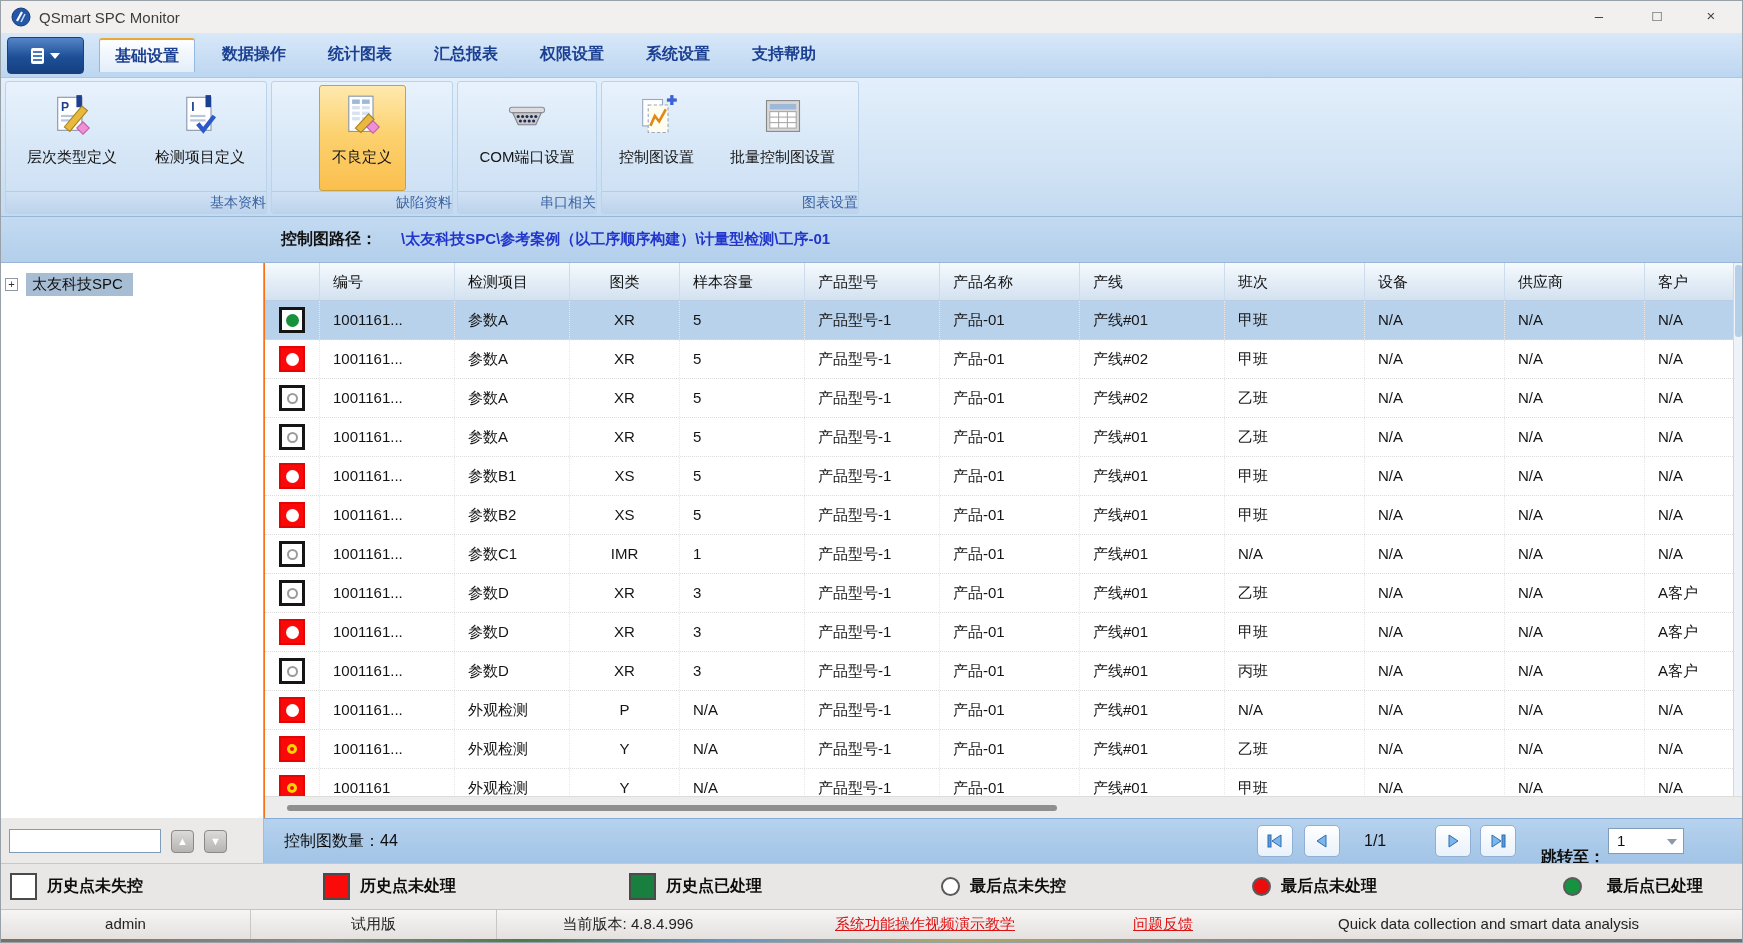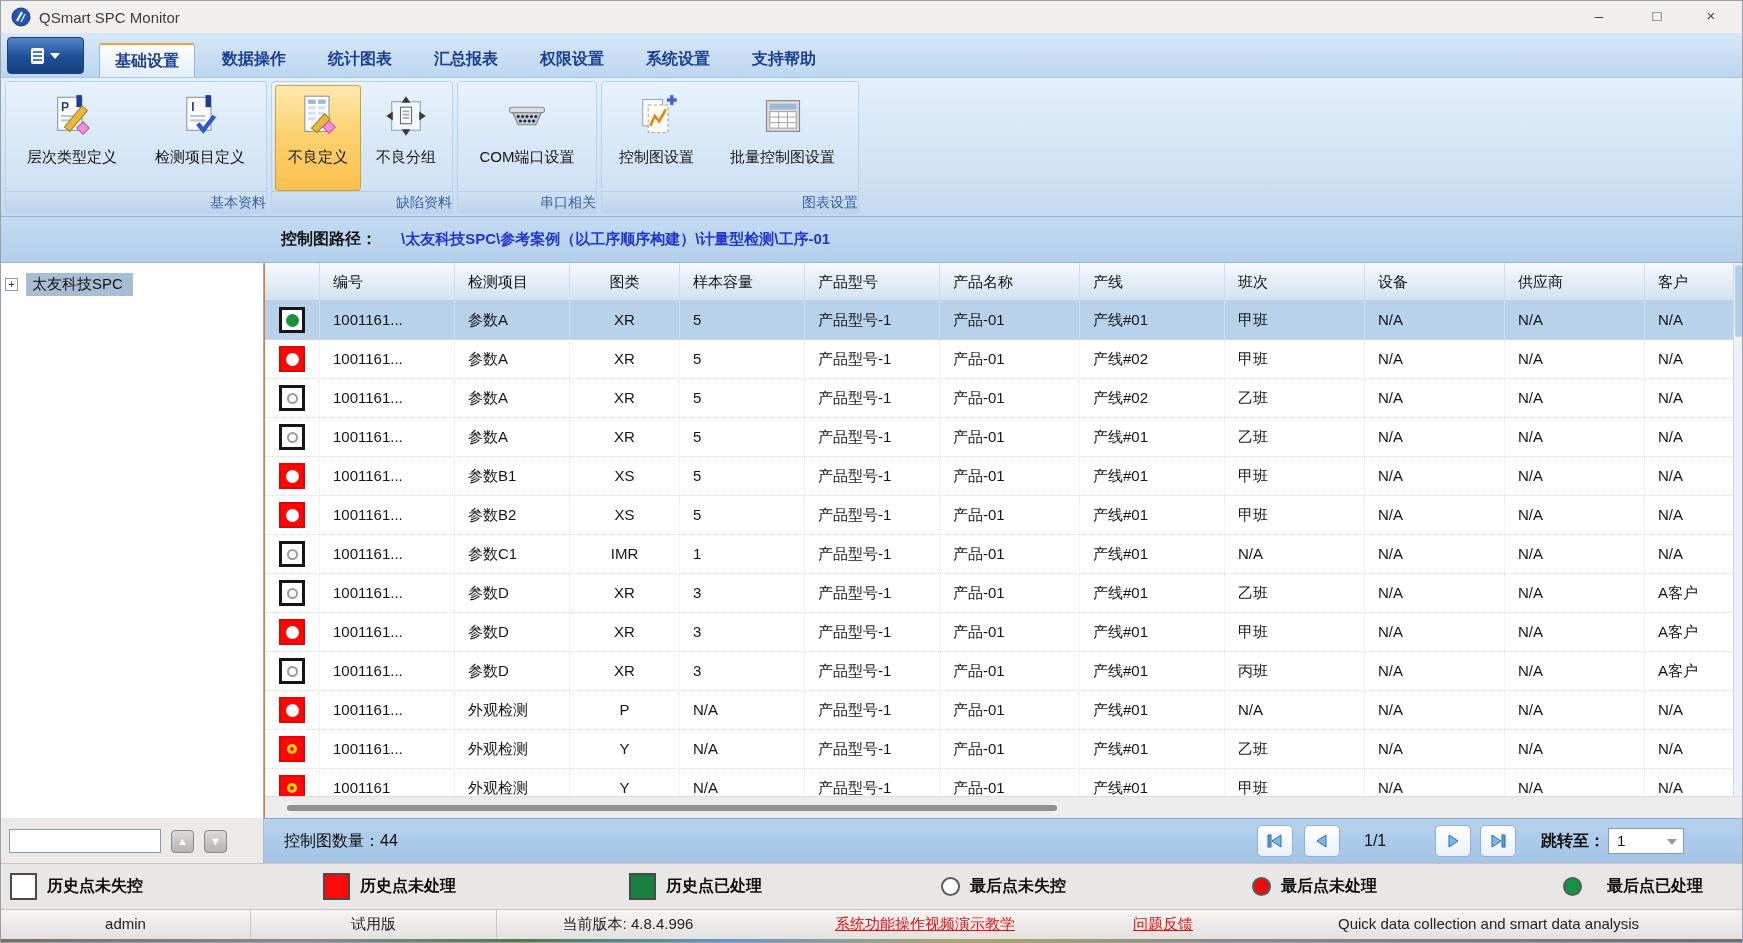--- a/index.html
+++ b/index.html
@@ -7,21 +7,21 @@
   #app { position:relative; width:1743px; height:943px; border:1px solid #98a0a8; background:#f97316; overflow:hidden; }
 
   
   .titlebar { position:absolute; left:0; top:0; width:100%; height:32px; background:#f1f0ef; display:flex; align-items:center; }
   .logo { width:20px; height:20px; margin-left:10px; }
   .title { margin-left:8px; font-size:15px; color:#3d3d3d; }
   .wctrl { position:absolute; top:0; height:32px; width:46px; text-align:center; line-height:30px; font-size:15px; color:#444; cursor:default; }
   .wctrl.min { right:120px; } .wctrl.max { right:62px; } .wctrl.close { right:8px; }
 
   
-  .menubar { position:absolute; left:0; top:32px; width:100%; height:44px; background:linear-gradient(#d8e8f9,#bcd6f0); display:flex; align-items:flex-end; }
+  .menubar { position:absolute; left:0; top:32px; width:100%; height:44px; background:linear-gradient(#d8e8f9,#bcd6f0); display:flex; align-items:center; }
   .appbtn { position:absolute; left:6px; top:4px; width:77px; height:37px; border-radius:4px; border:1px solid #16427e; background:linear-gradient(#5585c6,#1d4f97 55%,#153f7e); display:flex; align-items:center; justify-content:center; gap:6px; }
   .appbtn .doc { width:13px; height:16px; background:#fff; border-radius:2px; position:relative; }
   .appbtn .doc::before { content:""; position:absolute; left:2px; top:3px; width:9px; height:2px; background:#4a7bc0; box-shadow:0 4px 0 #4a7bc0, 0 8px 0 #4a7bc0; }
   .appbtn .caret { width:0; height:0; border-left:5px solid transparent; border-right:5px solid transparent; border-top:6px solid #fff; }
   .tabs { display:flex; margin-left:98px; height:34px; }
   .tab { padding:0 15px; margin-right:12px; font-size:16px; font-weight:bold; color:#1b3f91; line-height:32px; cursor:default; }
   .tab.active { background:linear-gradient(#fdfefe,#e3eefa); border:1px solid #95b8e0; border-bottom:none; border-top:2px solid #e9a934; border-radius:3px 3px 0 0; }
 
   
   .ribbon { position:absolute; left:0; top:76px; width:100%; height:140px; background:linear-gradient(#e3effb,#cfe2f4 70%,#c4daf0); border-top:1px solid #a9c6e4; border-bottom:1px solid #96b6d8; display:flex; align-items:stretch; padding:3px 0 2px 4px; gap:4px; }
@@ -73,21 +73,21 @@
   
   .leftbottom { position:absolute; left:0; top:817px; width:263px; height:45px; background:#eceae8; border-right:1px solid #b8b8b8; }
   .searchbox { position:absolute; left:8px; top:11px; width:152px; height:24px; background:#fff; border:1px solid #7f9db9; }
   .updown { position:absolute; top:12px; width:23px; height:23px; border-radius:4px; border:1px solid #8a8888; background:linear-gradient(#dcdad9,#b6b4b2); color:#fff; font-size:11px; text-align:center; line-height:21px; }
   .updown.up { left:170px; } .updown.down { left:203px; }
   .bluebar { position:absolute; left:263px; top:817px; width:1480px; height:45px; background:linear-gradient(#b6d2ee,#a2c4e6); border-top:1px solid #86acd6; }
   .countlabel { position:absolute; left:20px; top:0; line-height:43px; font-size:16px; color:#0d0d0d; }
   .pgbtn { position:absolute; top:6px; width:36px; height:32px; background:linear-gradient(#ffffff,#e9f1fa); border:1px solid #8fb0d4; border-radius:5px; display:flex; align-items:center; justify-content:center; }
   .pgbtn svg { width:18px; height:16px; }
   .pageind { position:absolute; top:0; line-height:43px; font-size:16px; color:#111; }
-  .jumplabel { position:absolute; top:0; line-height:43px; font-size:16px; font-weight:bold; color:#0d0d0d; }
+  .jumplabel { position:absolute; top:16px; line-height:43px; font-size:16px; font-weight:bold; color:#0d0d0d; }
   .jumpbox { position:absolute; top:9px; width:76px; height:26px; background:#fff; border:1px solid #7f9db9; font-size:15px; line-height:24px; padding-left:8px; color:#111; }
   .jumpbox .chev { position:absolute; right:6px; top:10px; width:0; height:0; border-left:5px solid transparent; border-right:5px solid transparent; border-top:6px solid #8a9aaa; }
 
   
   .legend { position:absolute; left:0; top:862px; width:100%; height:46px; background:#e9e7e6; border-top:1px solid #c9c7c5; }
   .litem { position:absolute; top:0; height:100%; display:flex; align-items:center; gap:10px; }
   .swatch.square { width:27px; height:27px; border:2px solid #4a4a4a; }
   .swatch.circle { width:19px; height:19px; border-radius:50%; border:2px solid #5a5a5a; }
   .llabel { font-size:16px; font-weight:bold; color:#0d0d0d; }
 
@@ -179,34 +179,20 @@
               <rect x="20" y="11" width="7" height="3" fill="#d7e2ef"></rect>
             <rect x="11" y="16" width="7" height="3" fill="#d7e2ef"></rect>
               <rect x="20" y="16" width="7" height="3" fill="#d7e2ef"></rect>
             <rect x="11" y="21" width="7" height="3" fill="#d7e2ef"></rect>
               <rect x="20" y="21" width="7" height="3" fill="#d7e2ef"></rect>
             <polygon points="14,31 26,18 31,23 19,35" fill="#e8b93c" stroke="#a8841f"></polygon>
             <rect x="26" y="26" width="8" height="8" fill="#ef8fd4" stroke="#c05fa8" transform="rotate(45 30 30)"></rect>
           </svg>
           <span class="rlabel">不良定义</span>
         </div>
-        <div class="rbtn" style="width:87px">
-          <svg viewBox="0 0 40 40">
-            <rect x="7" y="7" width="26" height="26" fill="#f2f7fc" stroke="#8aa5c5"></rect>
-            <rect x="15" y="12" width="10" height="15" fill="#fff" stroke="#667"></rect>
-            <rect x="17" y="15" width="6" height="1.6" fill="#9ab"></rect>
-              <rect x="17" y="18" width="6" height="1.6" fill="#9ab"></rect>
-              <rect x="17" y="21" width="6" height="1.6" fill="#9ab"></rect>
-            <polygon points="2,20 8,16 8,24" fill="#3a3a3a"></polygon>
-            <polygon points="38,20 32,16 32,24" fill="#3a3a3a"></polygon>
-            <polygon points="20,2 16,8 24,8" fill="#3a3a3a"></polygon>
-            <polygon points="20,38 16,32 24,32" fill="#3a3a3a"></polygon>
-          </svg>
-          <span class="rlabel">不良分组</span>
-        </div>
       </div>
       <div class="glabel">缺陷资料</div>
     </div>
 
     <div class="rgroup" style="width:140px">
       <div class="rbtns">
         <div class="rbtn" style="width:130px">
           <svg viewBox="0 0 40 40">
             <rect x="4" y="12" width="32" height="5" rx="2.5" fill="#dcdce0" stroke="#909098"></rect>
             <path d="M7 17 h26 l-5 11 h-16 z" fill="#c9c9ce" stroke="#808089"></path>

